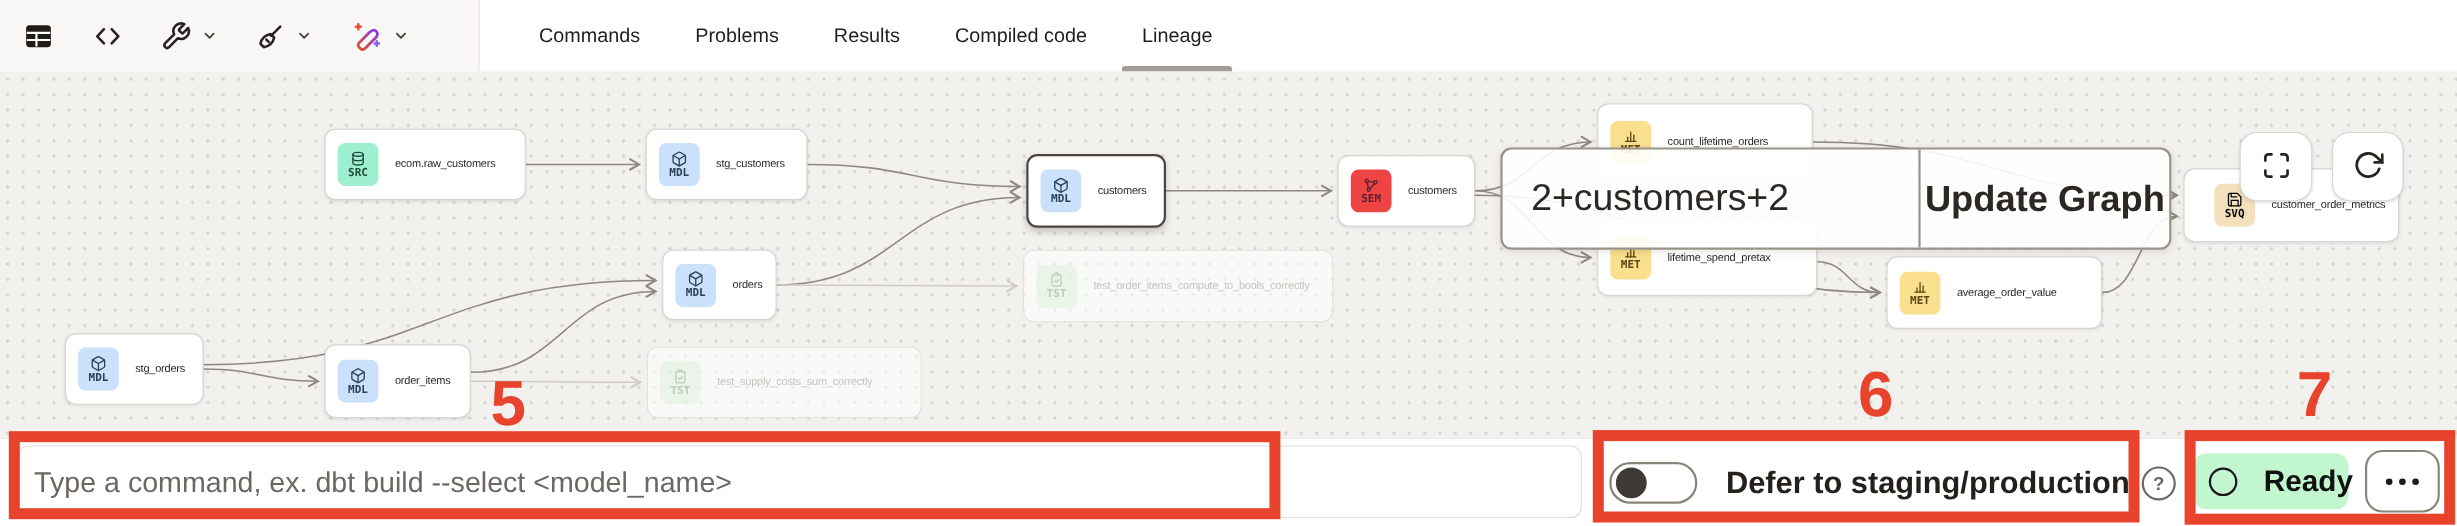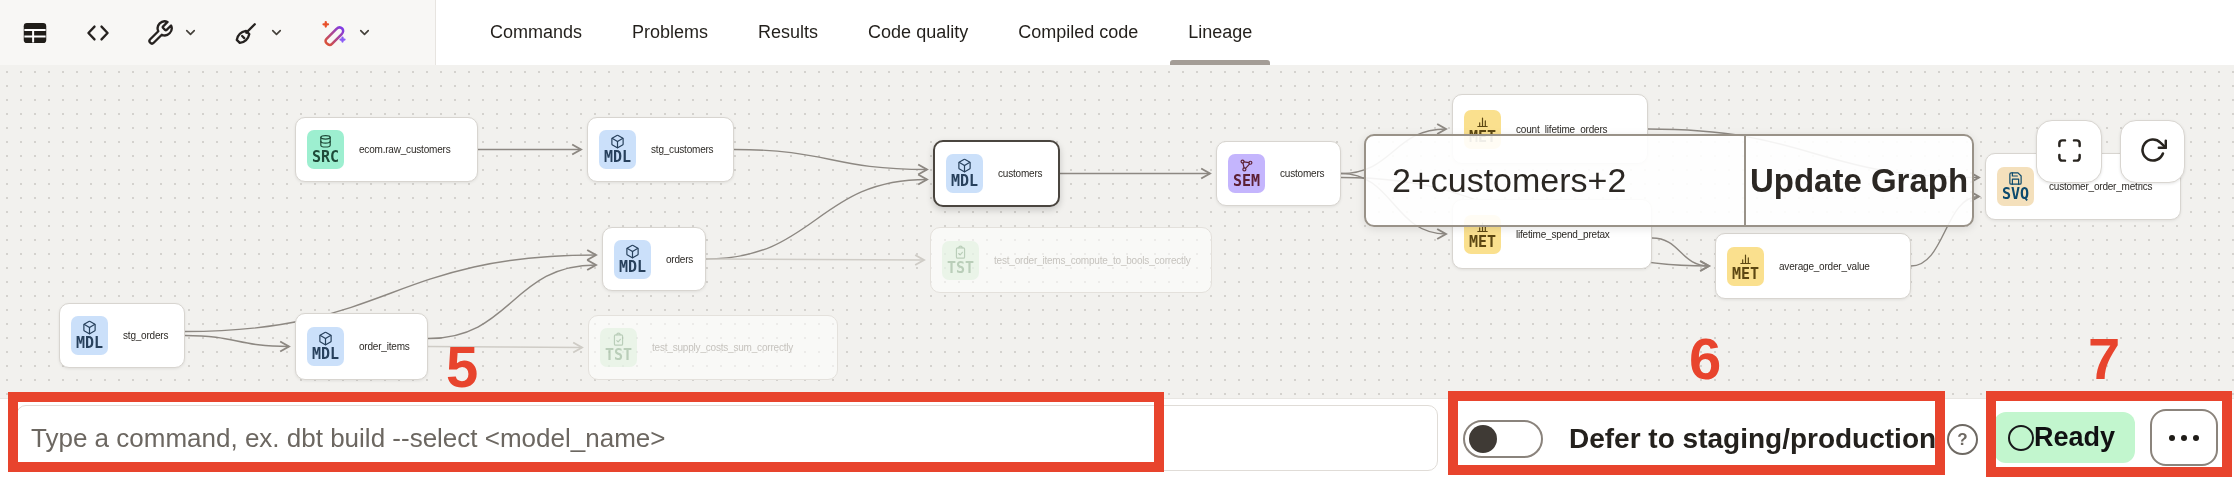--- a/index.html
+++ b/index.html
@@ -25,21 +25,21 @@
   #edges{position:absolute;left:0;top:0;width:2234px;height:333px;}
   .node{position:absolute;display:flex;align-items:center;gap:15px;padding:0 10px 0 11px;box-sizing:border-box;
         background:#fff;border:1.5px solid #d8d5d0;border-radius:10px;box-shadow:0 1px 3px rgba(0,0,0,.08);cursor:pointer;}
   .node.selected{border:2.5px solid #4a453f;box-shadow:0 3px 7px rgba(0,0,0,.18);}
   .node.faded{background:rgba(255,255,255,.55);border-color:#e4e1dc;box-shadow:none;}
   .node.faded .nlabel{color:#c6c3be;}
   .node.faded .badge{opacity:.45;}
   .badge{width:37px;height:39px;border-radius:7px;flex:0 0 auto;display:flex;flex-direction:column;
          align-items:center;justify-content:center;gap:1px;}
   .badge svg{display:block;}
-  .badge .btype{font-family:"DejaVu Sans Mono",monospace;font-size:15px;font-weight:700;line-height:1;}
+  .badge .btype{font-family:"DejaVu Sans Mono",monospace;font-size:10px;font-weight:700;line-height:1;}
   .nlabel{font-size:10px;letter-spacing:-.2px;color:#2d2a26;line-height:1.5;white-space:nowrap;}
   .node.wrap .nlabel{white-space:normal;word-break:break-all;}
 
   
   .selector-overlay{position:absolute;left:1364px;top:69px;width:610px;height:93px;display:flex;
         background:rgba(255,255,255,.9);border:2.5px solid #999288;border-radius:10px;box-sizing:border-box;
         box-shadow:0 2px 8px rgba(0,0,0,.1);}
   .sel-input{flex:0 0 380px;display:flex;align-items:center;padding-left:26px;font-size:34px;color:#2b2723;
         border-right:2.5px solid #999288;box-sizing:border-box;cursor:text;}
   .sel-btn{flex:1;display:flex;align-items:center;justify-content:center;font-size:33px;font-weight:700;
@@ -56,21 +56,21 @@
         padding-left:14px;font-size:26px;color:#6c6761;cursor:text;white-space:nowrap;overflow:hidden;}
   .toggle{position:absolute;left:1463px;top:21px;width:80px;height:38px;border:2px solid #8a837c;border-radius:19px;
         background:#fff;box-sizing:border-box;cursor:pointer;}
   .toggle .knob{position:absolute;left:4px;top:3px;width:28px;height:28px;border-radius:50%;background:#3f3a35;}
   .defer-label{position:absolute;left:1569px;top:0;height:80px;display:flex;align-items:center;
         font-size:28px;font-weight:600;color:#24211d;white-space:nowrap;}
   .help{position:absolute;left:1947px;top:25px;width:31px;height:31px;border:2px solid #6e6963;border-radius:50%;
         box-sizing:border-box;display:flex;align-items:center;justify-content:center;
         font-size:17px;font-weight:600;color:#6e6963;cursor:pointer;}
   .ready{position:absolute;left:1994px;top:13px;width:141px;height:51px;background:#c2f6ce;border-radius:12px;
-        display:flex;align-items:center;gap:0;padding-left:14px;box-sizing:border-box;cursor:pointer;}
+        display:flex;align-items:center;gap:24px;padding-left:14px;box-sizing:border-box;cursor:pointer;}
   .ready .ring{width:26px;height:26px;border:2.5px solid #17181a;border-radius:50%;box-sizing:border-box;flex:0 0 auto;}
   .ready .rlabel{font-size:27px;font-weight:600;color:#101112;}
   .more{position:absolute;left:2150px;top:10px;width:68px;height:57px;background:#fff;border:2px solid #8b847c;
         border-radius:16px;box-sizing:border-box;display:flex;align-items:center;justify-content:center;gap:6px;cursor:pointer;}
   .more i{width:6px;height:6px;border-radius:50%;background:#1f1c18;}
 
   
   .anno{position:absolute;border:10px solid #E8442D;box-sizing:border-box;pointer-events:none;z-index:50;}
   .anno-5{left:8px;top:392px;width:1156px;height:80px;}
   .anno-6{left:1448px;top:391px;width:497px;height:84px;}
@@ -143,21 +143,20 @@
           <svg width="15" height="15" viewBox="0 0 24 24" fill="none" stroke="#44403a" stroke-width="2.6" stroke-linecap="round" stroke-linejoin="round">
               <path d="M6 9l6 6 6-6"></path>
             </svg>
         </span>
       </div>
     </div>
     <nav class="tabs" id="tabs">
         <div class="tab">Commands</div>
         <div class="tab">Problems</div>
         <div class="tab">Results</div>
-        <div class="tab">Code quality</div>
         <div class="tab">Compiled code</div>
         <div class="tab active">Lineage</div>
       </nav>
   </header>
 
   <main class="graph">
     <svg id="edges">
       <defs>
         <marker id="arrow" viewBox="0 0 10 10" refX="8" refY="5" markerWidth="9" markerHeight="9" orient="auto-start-reverse">
           <path d="M1,1 L8,5 L1,9" fill="none" stroke="#8d8882" stroke-width="1.5"></path>
@@ -216,21 +215,21 @@
                 <path d="M21 16V8a2 2 0 0 0-1-1.73l-7-4a2 2 0 0 0-2 0l-7 4A2 2 0 0 0 3 8v8a2 2 0 0 0 1 1.73l7 4a2 2 0 0 0 2 0l7-4A2 2 0 0 0 21 16z"></path>
                 <polyline points="3.27 6.96 12 12.01 20.73 6.96"></polyline>
                 <line x1="12" y1="22.08" x2="12" y2="12"></line>
               </svg>
             </span>
             <span class="btype">MDL</span>
           </div>
           <span class="nlabel">customers</span>
         </div>
         <div class="node" style="left: 1216px; top: 76px; width: 125px; min-height: 65px;">
-          <div class="badge" style="background: #c4b5fd; color: rgb(92, 32, 52);">
+          <div class="badge" style="background: #ef4444; color: rgb(92, 32, 52);">
             <span>
               <svg width="15" height="15" viewBox="0 0 24 24" fill="none" stroke="currentColor" stroke-width="1.9" stroke-linecap="round" stroke-linejoin="round">
                 <circle cx="5.7" cy="5.7" r="2.4"></circle>
                 <circle cx="18.2" cy="7.6" r="2.4"></circle>
                 <circle cx="8.6" cy="18.2" r="2.4"></circle>
                 <path d="M8 6.1l7.8 1.2M6.3 8l1.8 7.9M10.5 16.7l6.2-7"></path>
               </svg>
             </span>
             <span class="btype">SEM</span>
           </div>
@@ -337,21 +336,21 @@
                 <path d="M7.5 20v-6"></path>
                 <path d="M12 20V6.5"></path>
                 <path d="M16.5 20v-9"></path>
               </svg>
             </span>
             <span class="btype">MET</span>
           </div>
           <span class="nlabel">average_order_value</span>
         </div>
         <div class="node" style="left: 1985px; top: 88px; width: 196px; min-height: 67px;">
-          <div class="badge" style="background: rgb(244, 224, 188); color: #0c4a6e;">
+          <div class="badge" style="background: rgb(244, 224, 188); color: #000000; margin-left: 16px;">
             <span>
               <svg width="15" height="15" viewBox="0 0 24 24" fill="none" stroke="currentColor" stroke-width="1.9" stroke-linecap="round" stroke-linejoin="round">
                 <path d="M19 21H5a2 2 0 0 1-2-2V5a2 2 0 0 1 2-2h11l5 5v11a2 2 0 0 1-2 2z"></path>
                 <polyline points="17 21 17 13 7 13 7 21"></polyline>
                 <polyline points="7 3 7 8 15 8"></polyline>
               </svg>
             </span>
             <span class="btype">SVQ</span>
           </div>
           <span class="nlabel">customer_order_metrics</span>

